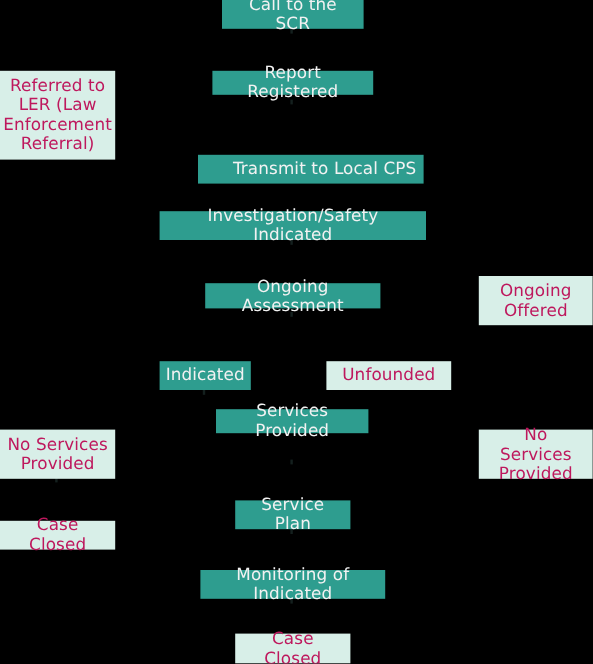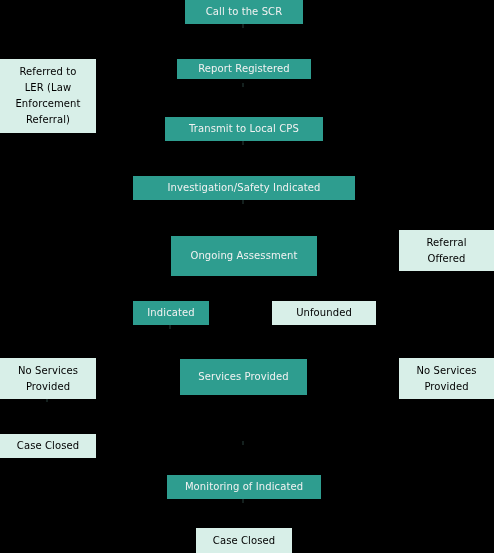--- a/index.html
+++ b/index.html
@@ -21,34 +21,34 @@
     height: 553px;
     background: #000000;
   }
   .node {
     position: absolute;
     display: flex;
     align-items: center;
     justify-content: center;
     text-align: center;
     box-sizing: border-box;
-    font-size: 10px;
+    font-size: 14px;
     line-height: 16px;
     letter-spacing: 0.1px;
     white-space: pre-line;
     padding: 0 6px;
     user-select: none;
   }
   .node.primary {
     background: #2E9D8F;
     color: #F2F2F2;
   }
   .node.terminal {
     background: #D8EFE8;
-    color: #000000;
+    color: #be185d;
   }
   .tick {
     position: absolute;
     width: 2px;
     height: 4px;
     background: #14201e;
   }
 </style>
 </head>
 <body>
@@ -63,28 +63,29 @@
     <div class="tick" style="left: 242px; top: 383px;"></div>
     <div class="tick" style="left: 46px; top: 398px;"></div>
     <div class="tick" style="left: 242px; top: 441px;"></div>
     <div class="tick" style="left: 242px; top: 499px;"></div>
     <div class="node primary" style="left: 185px; top: 0px; width: 118px; height: 24px;"><span>Call to the SCR</span></div>
     <div class="node terminal" style="left: 0px; top: 59px; width: 96px; height: 74px;"><span>Referred to
 LER (Law
 Enforcement
 Referral)</span></div>
     <div class="node primary" style="left: 177px; top: 59px; width: 134px; height: 20px;"><span>Report Registered</span></div>
-    <div class="node primary" style="left: 165px; top: 117px; width: 158px; height: 24px;"><span>Transmit to Local CPS</span></div>
+    <div class="node primary" style="left: 165px; top: 129px; width: 188px; height: 24px; justify-content: flex-end;"><span>Transmit to Local CPS</span></div>
     <div class="node primary" style="left: 133px; top: 176px; width: 222px; height: 24px;"><span>Investigation/Safety Indicated</span></div>
-    <div class="node primary" style="left: 171px; top: 236px; width: 146px; height: 40px;"><span>Ongoing Assessment</span></div>
-    <div class="node terminal" style="left: 399px; top: 230px; width: 95px; height: 41px;"><span>Referral
+    <div class="node primary" style="left: 171px; top: 236px; width: 146px; height: 21px;"><span>Ongoing Assessment</span></div>
+    <div class="node terminal" style="left: 399px; top: 230px; width: 95px; height: 41px;"><span>Ongoing
 Offered</span></div>
     <div class="node primary" style="left: 133px; top: 301px; width: 76px; height: 24px;"><span>Indicated</span></div>
     <div class="node terminal" style="left: 272px; top: 301px; width: 104px; height: 24px;"><span>Unfounded</span></div>
     <div class="node terminal" style="left: 0px; top: 358px; width: 96px; height: 41px;"><span>No Services
 Provided</span></div>
-    <div class="node primary" style="left: 180px; top: 359px; width: 127px; height: 36px;"><span>Services Provided</span></div>
+    <div class="node primary" style="left: 180px; top: 341px; width: 127px; height: 20px;"><span>Services Provided</span></div>
     <div class="node terminal" style="left: 399px; top: 358px; width: 95px; height: 41px;"><span>No Services
 Provided</span></div>
+    <div class="node primary" style="left: 196px; top: 417px; width: 96px; height: 24px;"><span>Service Plan</span></div>
     <div class="node terminal" style="left: 0px; top: 434px; width: 96px; height: 24px;"><span>Case Closed</span></div>
     <div class="node primary" style="left: 167px; top: 475px; width: 154px; height: 24px;"><span>Monitoring of Indicated</span></div>
     <div class="node terminal" style="left: 196px; top: 528px; width: 96px; height: 25px;"><span>Case Closed</span></div>
   </div>
 
 </body></html>

